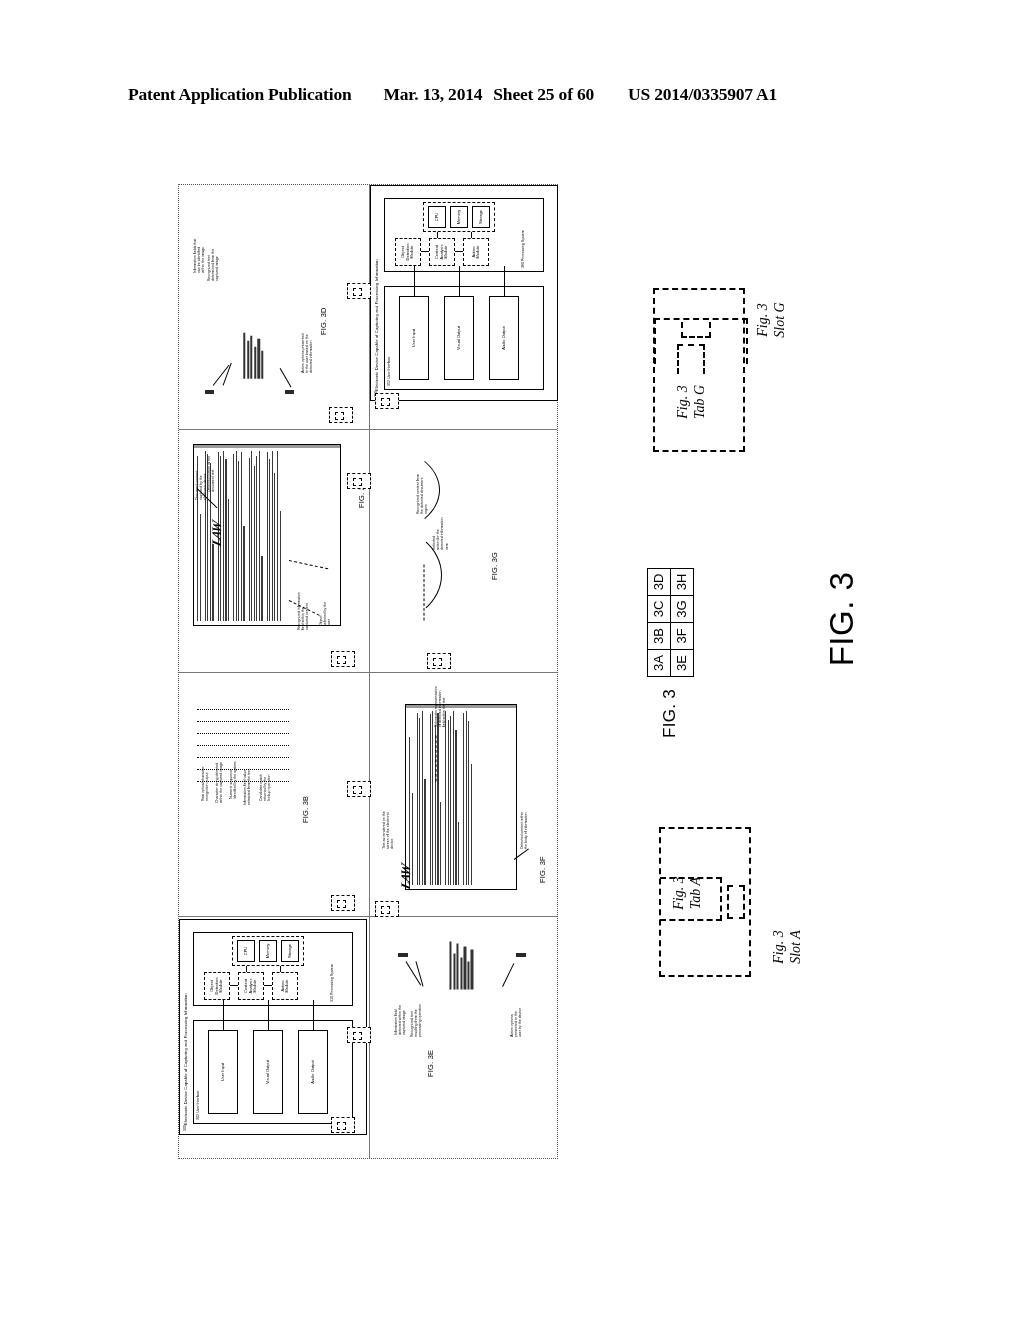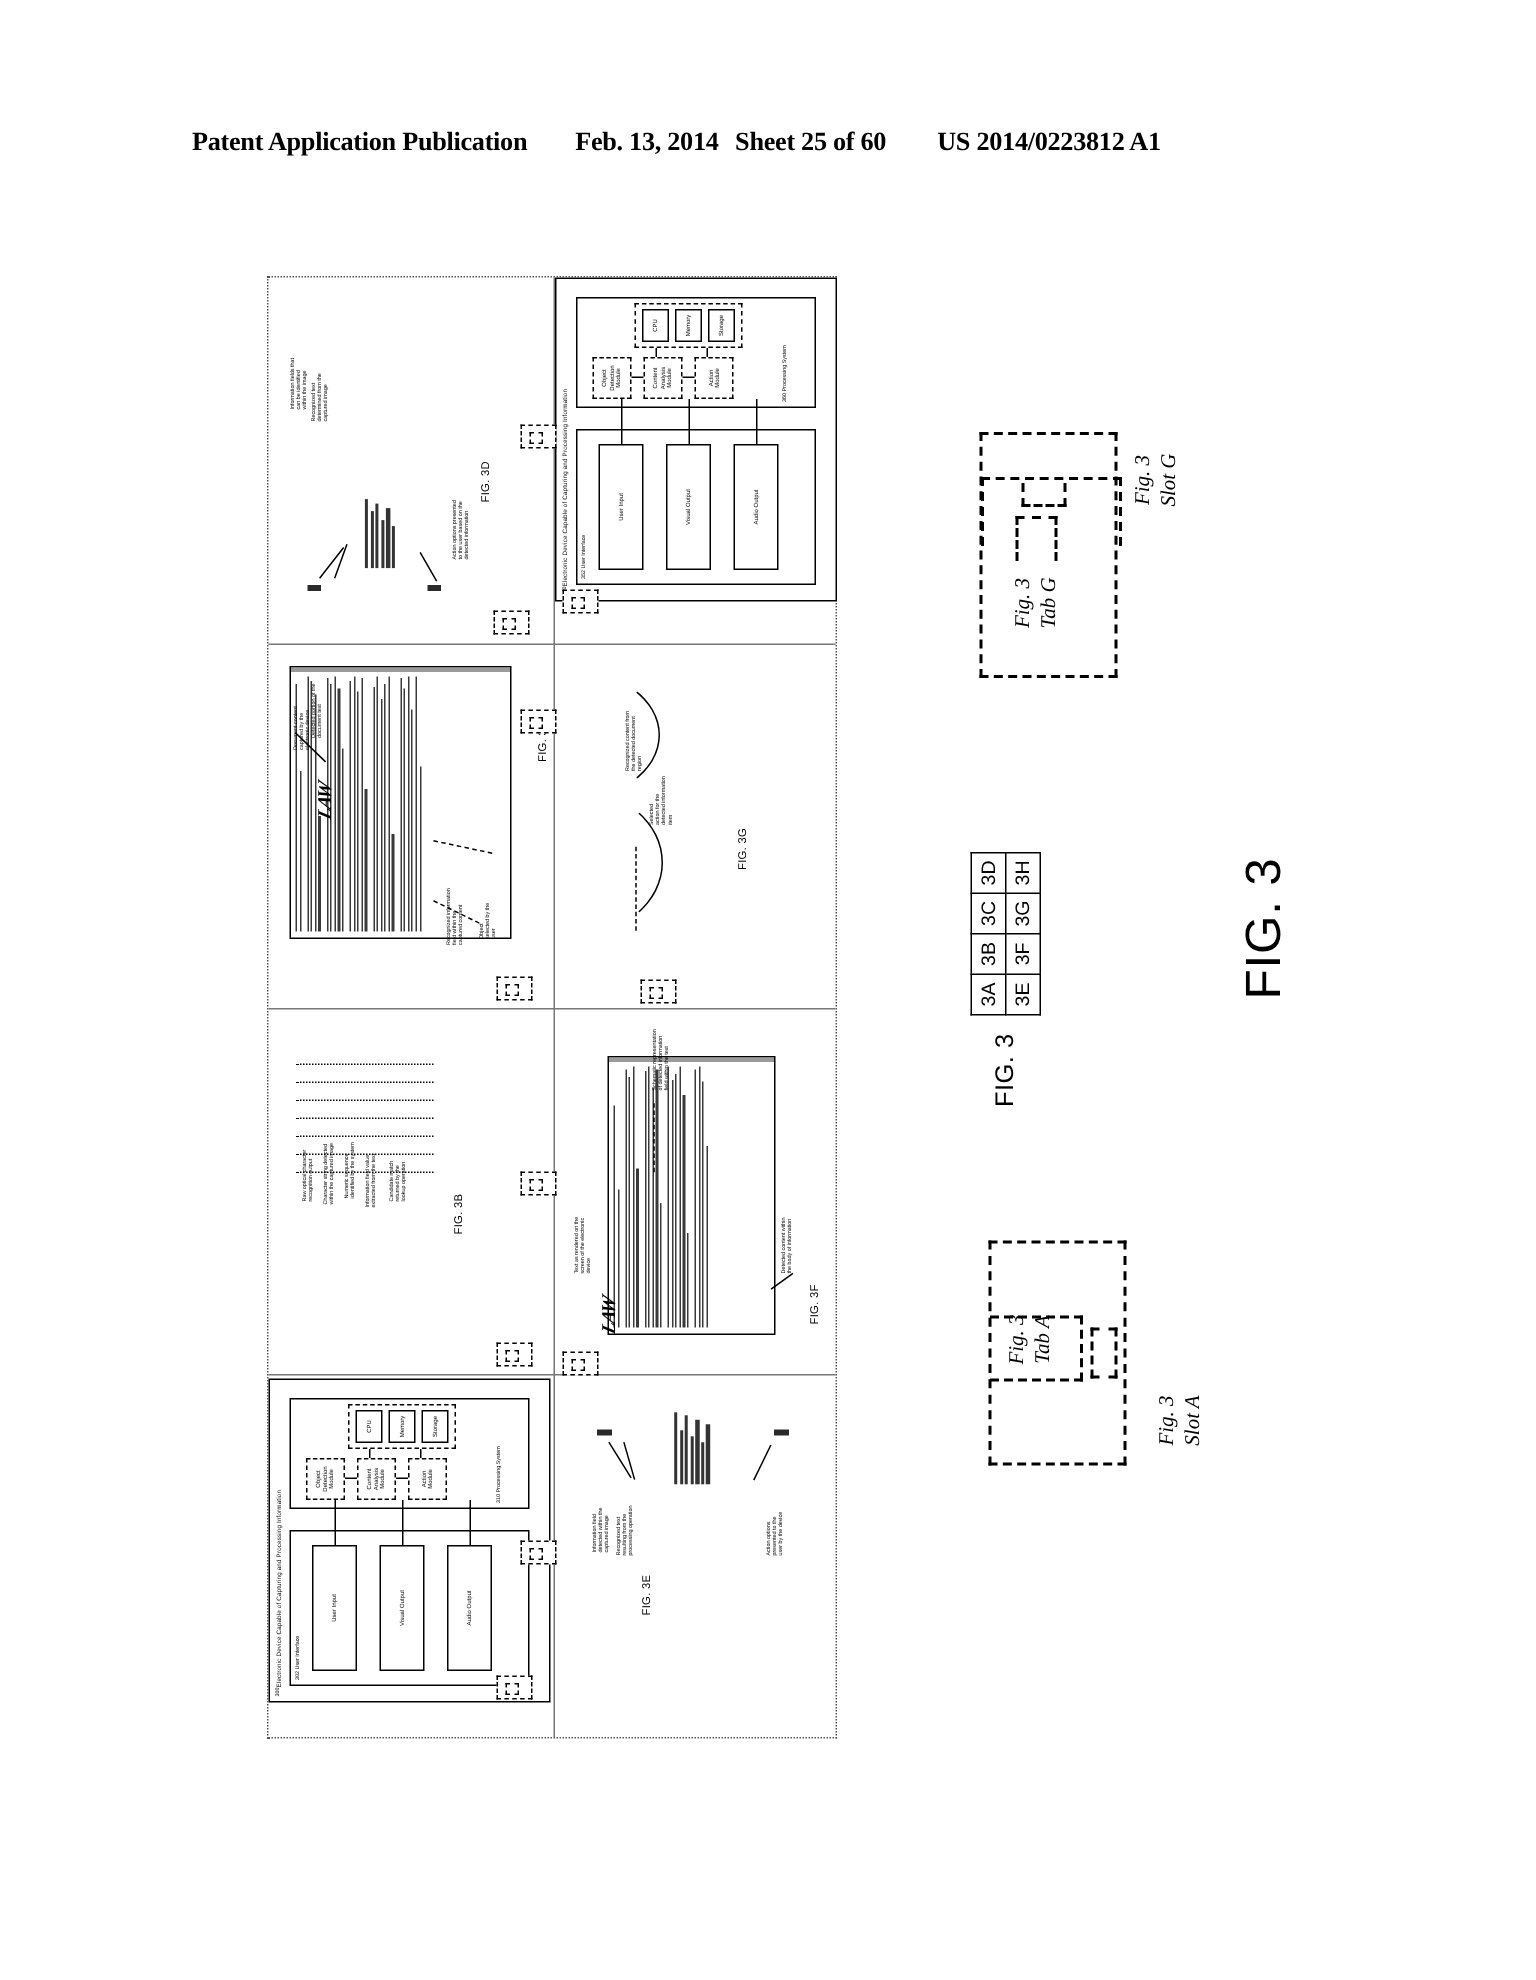--- a/index.html
+++ b/index.html
@@ -305,23 +305,23 @@
     height: 2.2px;
     background: #333;
     margin-bottom: 1.4px;
   }
 </style>
 </head>
 <body>
 
 <div class="pub-header">
   <span class="h-title">Patent Application Publication</span>
-  <span class="h-date">Feb. 13, 2014</span>
+  <span class="h-date">Mar. 13, 2014</span>
   <span class="h-sheet">Sheet 25 of 60</span>
-  <span class="h-num">US 2014/0223812 A1</span>
+  <span class="h-num">US 2014/0335907 A1</span>
 </div>
 
 <div class="sheet-frame">
 
   <div class="seam seam-v" style="left:190px;"></div>
   <div class="seam seam-h" style="top:244px;"></div>
   <div class="seam seam-h" style="top:487px;"></div>
   <div class="seam seam-h" style="top:731px;"></div>
 
   <div class="panel" style="left:0px; top:0px; width:190px; height:244px;">

